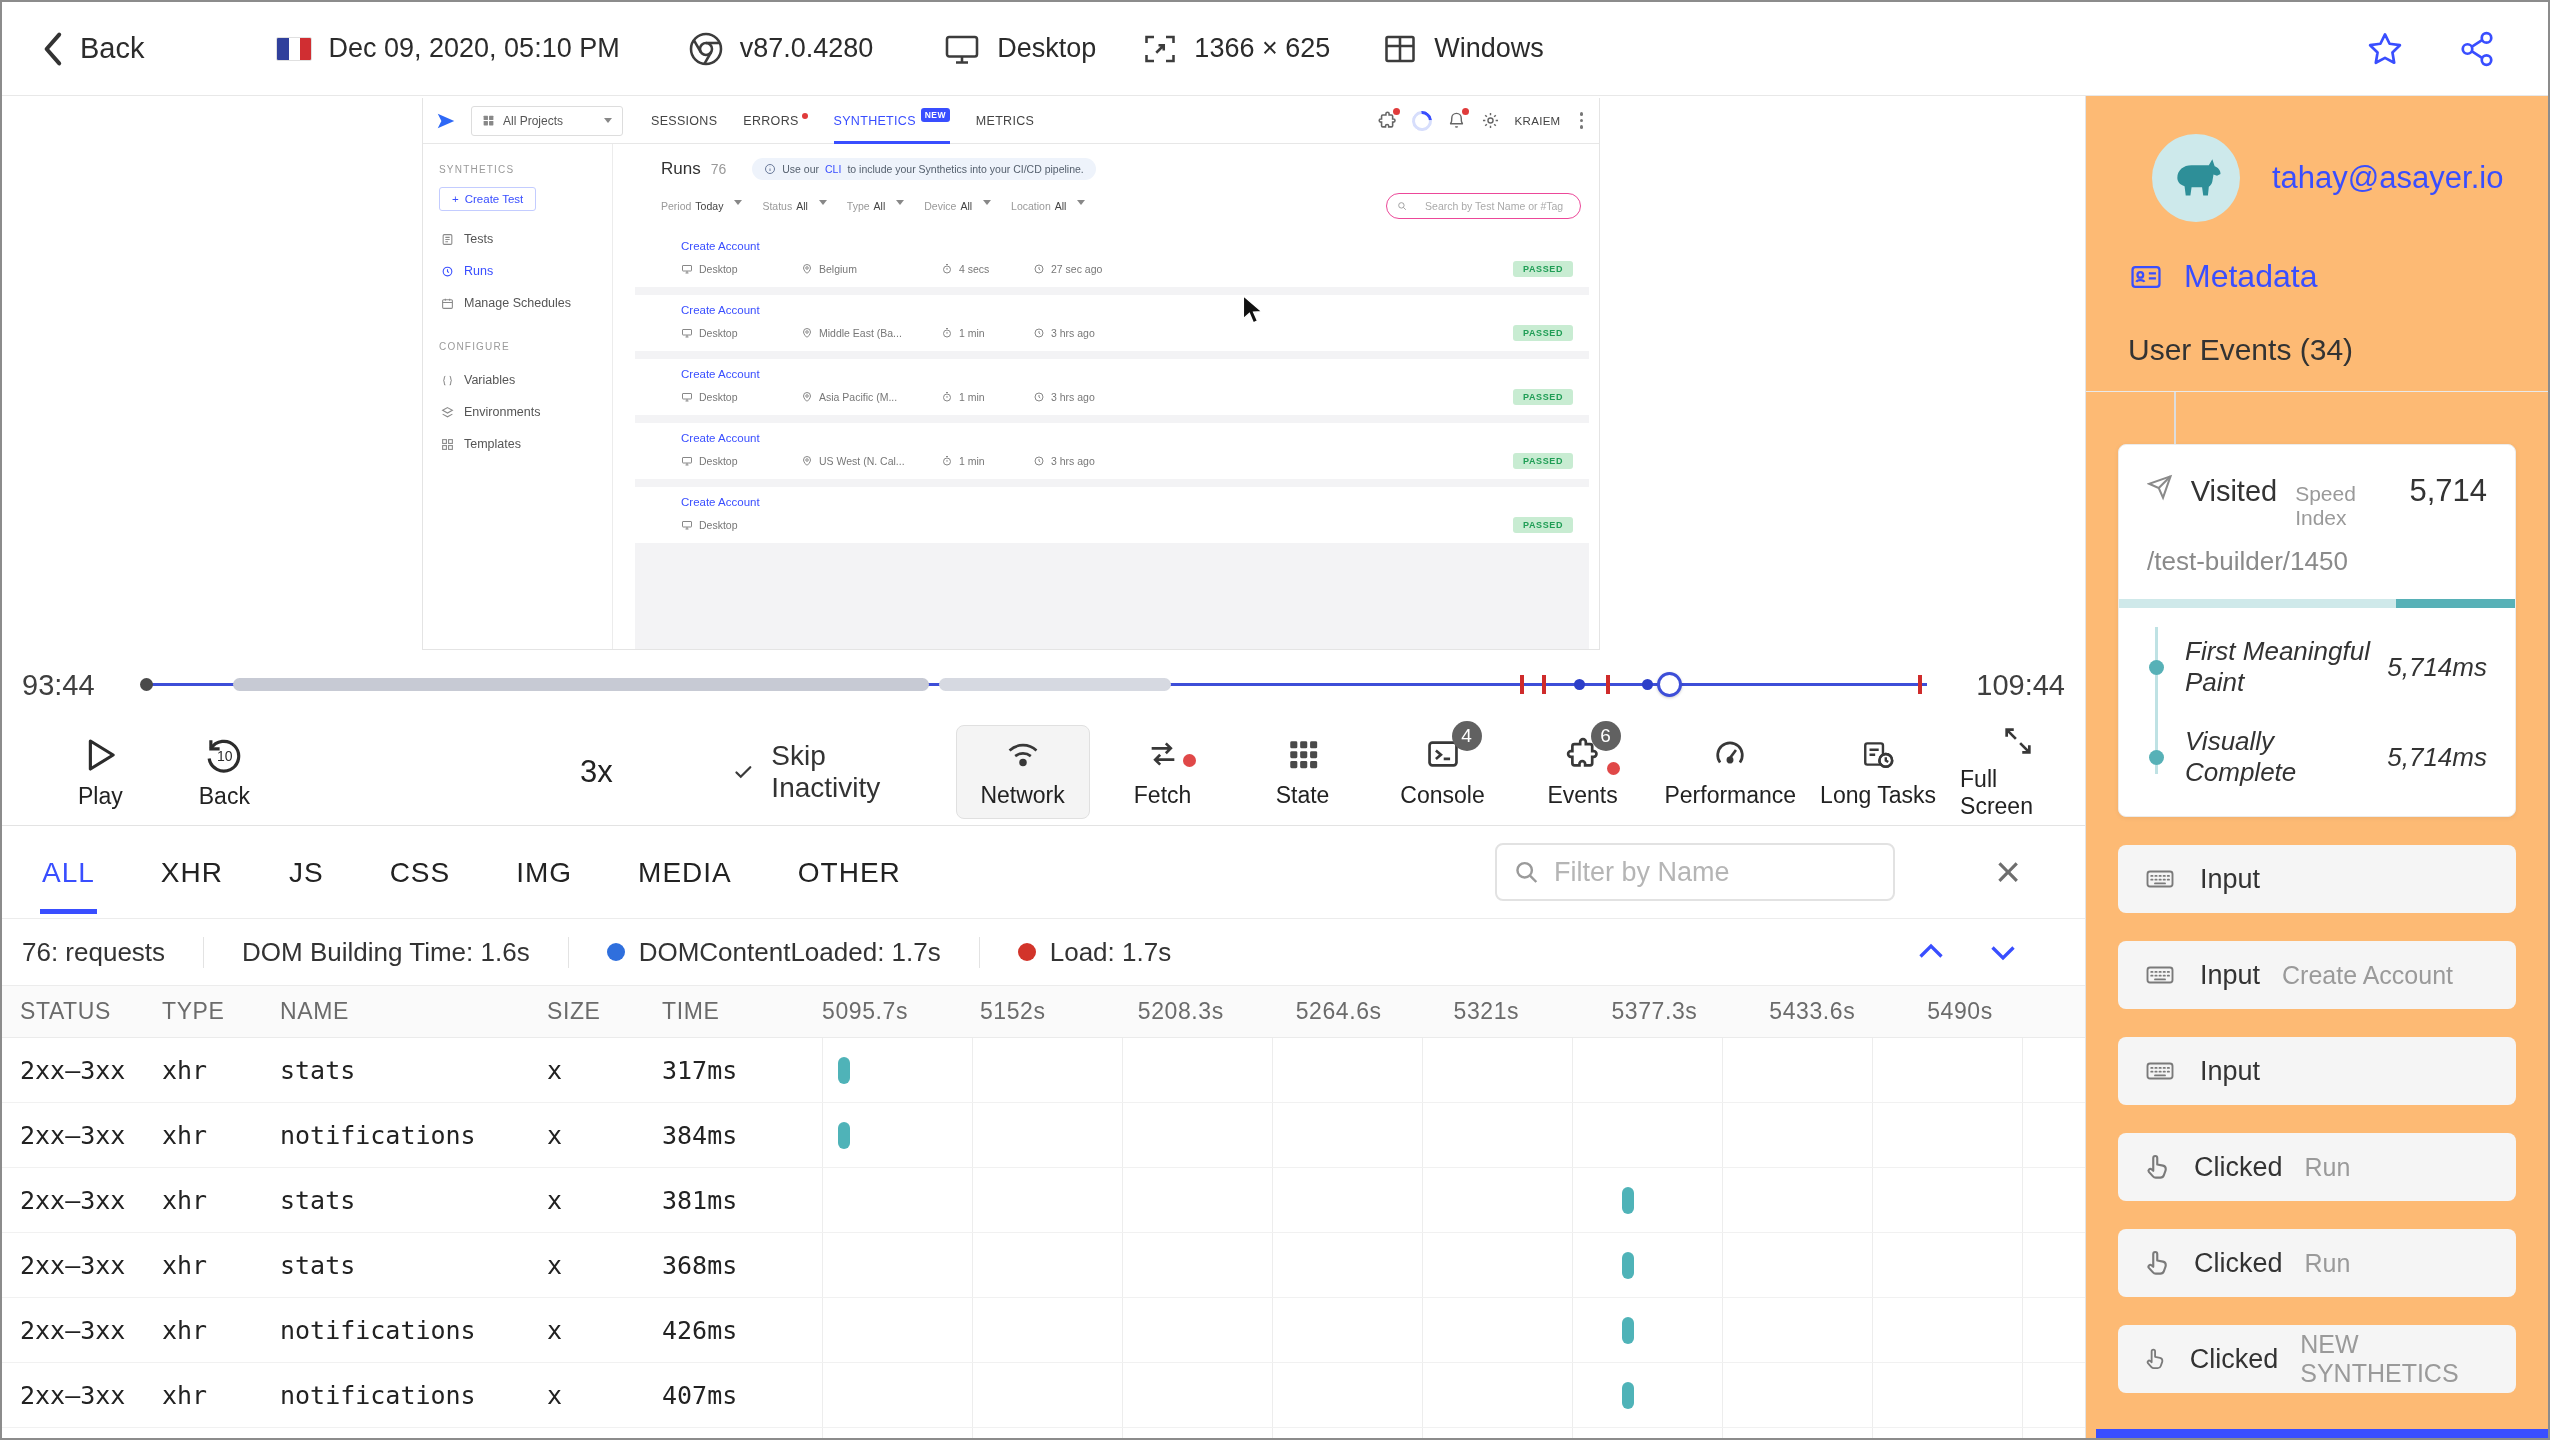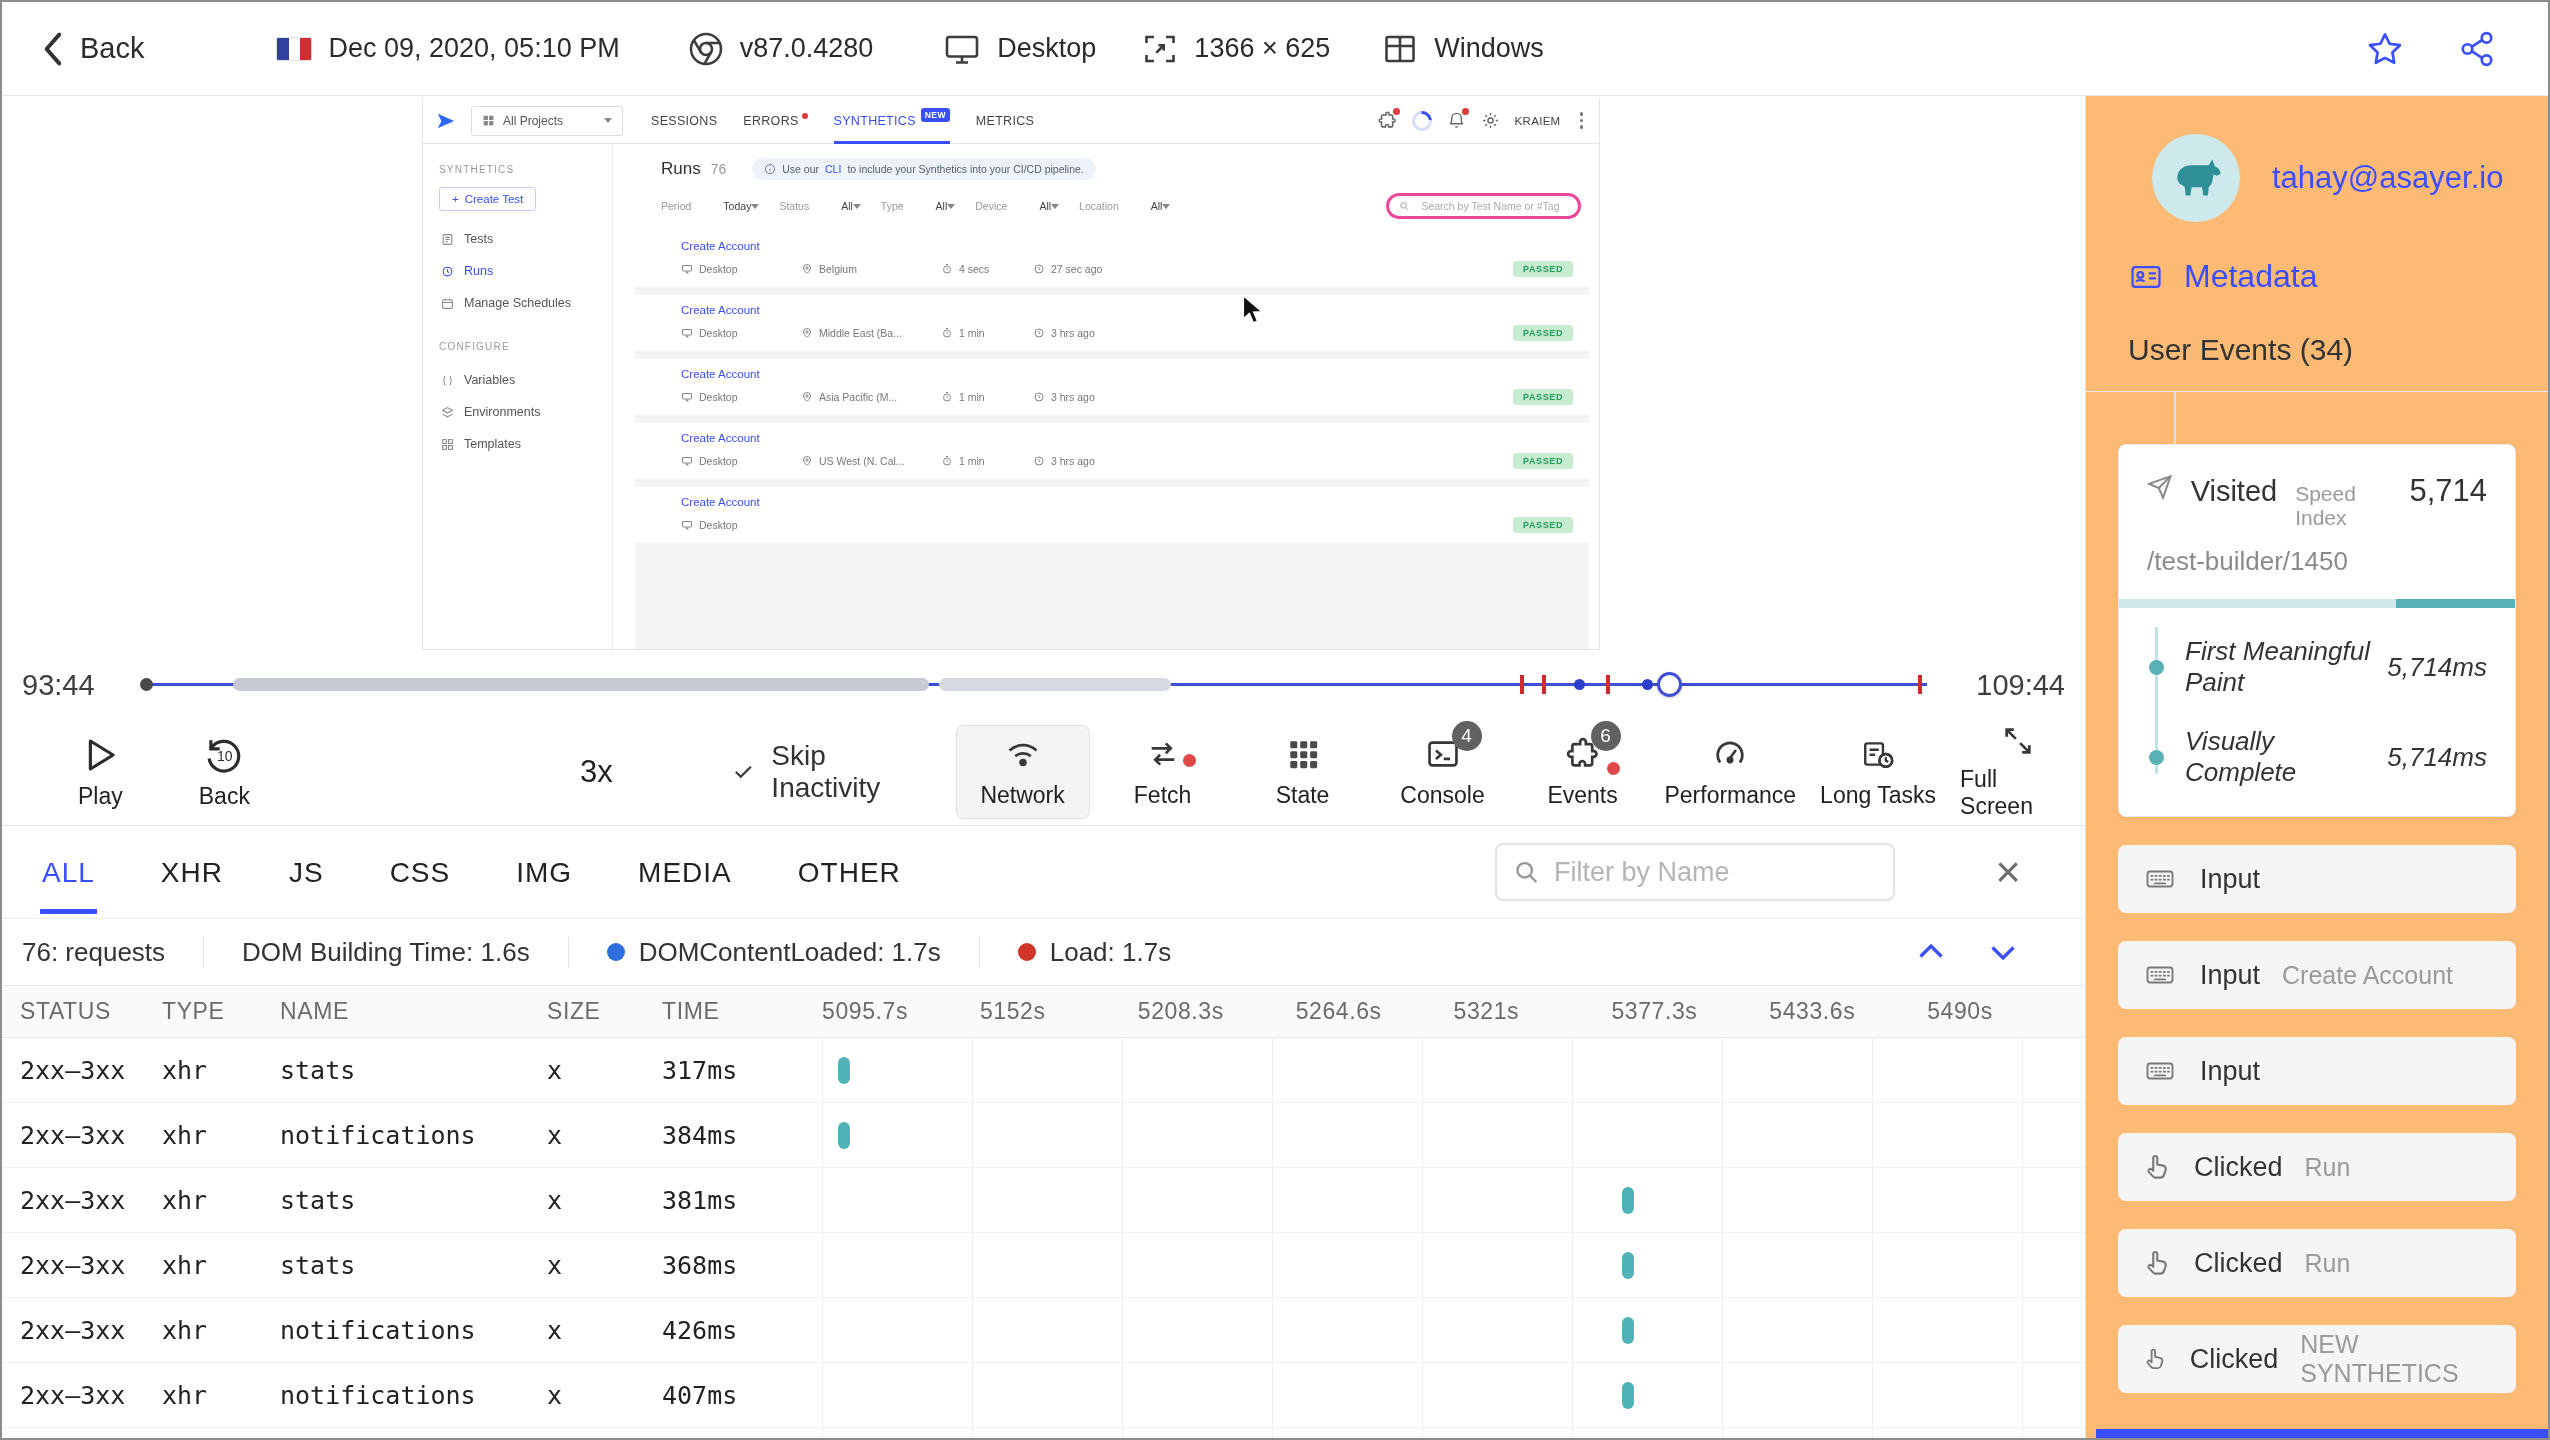--- a/index.html
+++ b/index.html
@@ -59,22 +59,22 @@
   .side-item svg { stroke:#8a8a8a; } .side-item.active svg { stroke:#394eff; }
 
   .app-main { flex:1; padding:14px 10px 0 22px; overflow:hidden; background:#fff; display:flex; flex-direction:column; }
   .runs-head { display:flex; align-items:center; gap:10px; padding-left:26px; }
   .runs-title { font-size:17px; color:#333; }
   .runs-count { font-size:14px; color:#999; }
   .cli-banner { margin-left:16px; background:#eef3fb; border-radius:12px; font-size:10.5px; color:#55606e; padding:5px 12px; display:flex; gap:6px; align-items:center; }
   .blue-text { color:#394eff; }
   .filters-row { display:flex; align-items:center; gap:20px; margin-top:13px; font-size:10.5px; color:#999; padding-left:26px; }
   .filter-chip { display:flex; align-items:center; gap:4px; cursor:pointer; }
-  .filter-val { color:#444; display:flex; align-items:center; gap:0;margin-left:28px; }
-  .app-search { margin-left:auto; border:3px solid #ec4899; border-radius:14px; height:26px; width:195px; display:flex; align-items:center; padding:0 10px; gap:12px; margin-right:8px; }
+  .filter-val { color:#444; display:flex; gap:11px; }
+  .app-search { margin-left:auto; border:1px solid #ec4899; border-radius:14px; height:26px; width:195px; display:flex; align-items:center; padding:0 10px; gap:18px; margin-right:8px; }
   .app-search input { border:none; outline:none; width:100%; font-size:10.5px; color:#555; font-family:inherit; background:transparent; }
   .app-search input::placeholder { color:#aaa; }
   .runs-list { margin-top:12px; background:#f3f3f5; display:flex; flex-direction:column; gap:8px; flex:1; overflow:hidden; }
   .run-card { background:#fff; padding:9px 16px 10px 46px; flex-shrink:0; }
   .run-link { color:#394eff; font-size:11.5px; margin-bottom:9px; cursor:pointer; }
   .run-meta { display:flex; align-items:center; font-size:10.5px; color:#777; }
   .rm-item { display:flex; align-items:center; gap:6px; }
   .rm-device { width:120px; } .rm-loc { width:140px; } .rm-dur { width:92px; }
   .passed { background:#c8ecd2; color:#1f9d55; font-size:9px; letter-spacing:.6px; font-weight:bold; padding:3px 10px; border-radius:3px; margin-left:auto; }
   .cursor { position:absolute; left:1238px; top:198px; }

